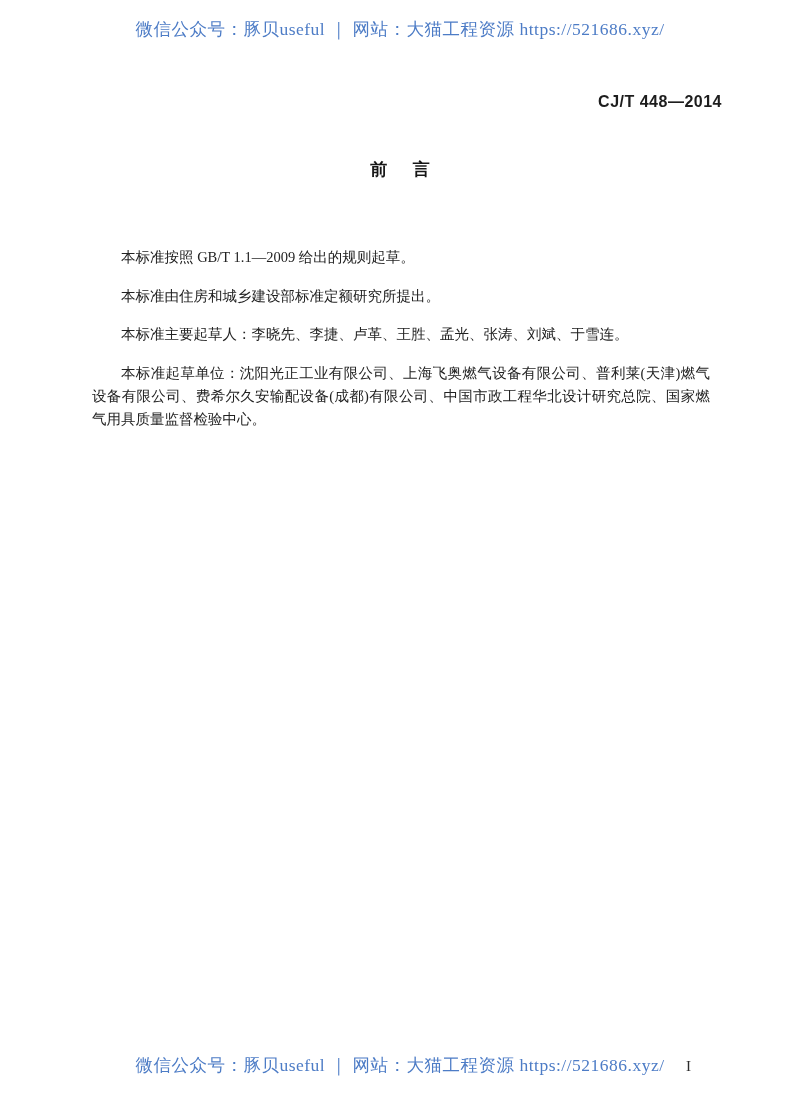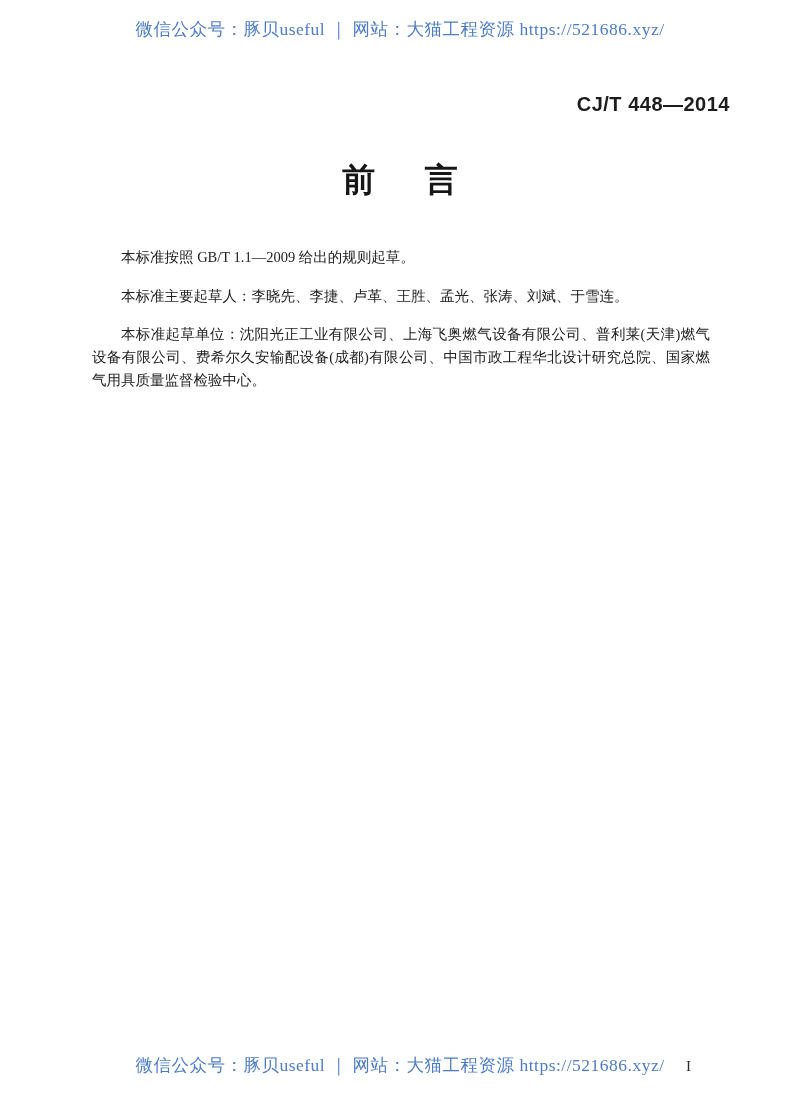--- a/index.html
+++ b/index.html
@@ -28,35 +28,34 @@
   .watermark-top { top: 17px; }
   .watermark-bottom { top: 1053px; }
   .header-code {
     position: absolute;
     top: 93px;
     left: 0;
     width: 722px;
     text-align: right;
     font-family: "Liberation Sans", sans-serif;
     font-weight: bold;
-    font-size: 20px;
+    font-size: 16px;
     color: #1d1d1d;
     letter-spacing: 0.5px;
-    margin-left: 8px;
   }
   .doc-title {
     position: absolute;
     top: 158px;
     left: 0;
     width: 100%;
     box-sizing: border-box;
     text-align: center;
     font-family: Liberation Serif, serif;
     font-weight: bold;
-    font-size: 33px;
+    font-size: 17px;
     color: #161616;
     letter-spacing: 1.5em;
     padding-left: 1.5em; 
     white-space: nowrap;
   }
   .body-text {
     position: absolute;
     top: 230px;
     left: 76px;
     width: 650px;
@@ -84,20 +83,21 @@
 <div class="page">
 
   <div class="watermark watermark-top">微信公众号：豚贝useful ｜ 网站：大猫工程资源 https://521686.xyz/</div>
 
   <div class="header-code">CJ/T 448—2014</div>
 
   <div class="doc-title">前言</div>
 
   <div class="body-text">
     <p>本标准按照 GB/T 1.1—2009 给出的规则起草。</p>
+    <p>本标准由住房和城乡建设部标准定额研究所提出。</p>
     <p>本标准主要起草人：李晓先、李捷、卢革、王胜、孟光、张涛、刘斌、于雪连。</p>
     <p>本标准起草单位：沈阳光正工业有限公司、上海飞奥燃气设备有限公司、普利莱(天津)燃气设备有限公司、费希尔久安输配设备(成都)有限公司、中国市政工程华北设计研究总院、国家燃气用具质量监督检验中心。</p>
   </div>
 
   <div class="watermark watermark-bottom">微信公众号：豚贝useful ｜ 网站：大猫工程资源 https://521686.xyz/</div>
 
   <div class="page-number">I</div>
 
 </div>
 

